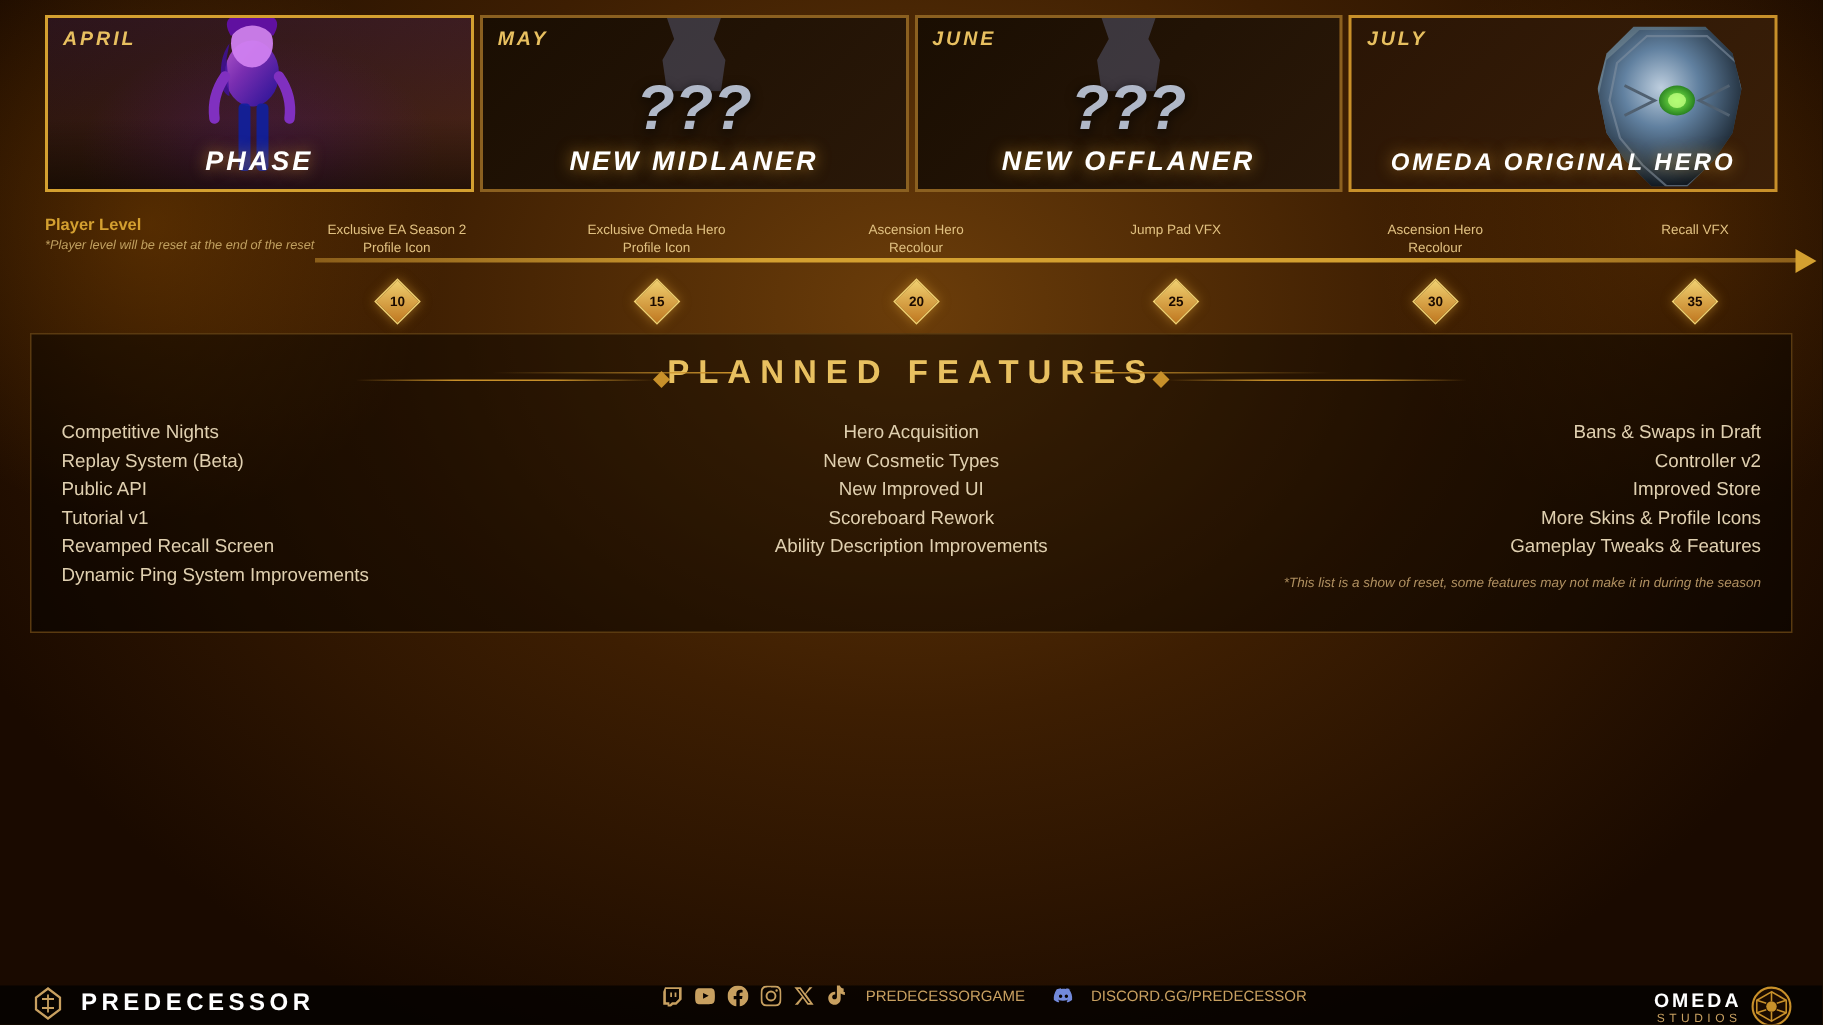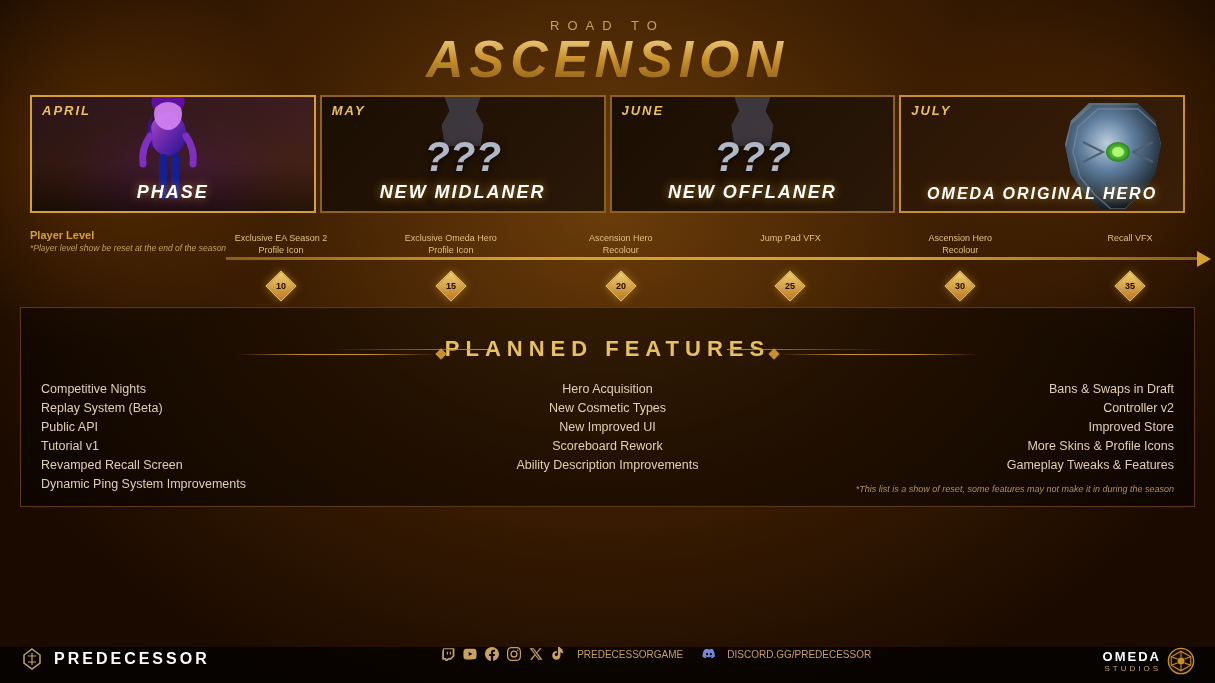--- a/index.html
+++ b/index.html
@@ -402,21 +402,20 @@
       letter-spacing: 3px;
       text-transform: uppercase;
     }
 
     
     .title-deco {
       display: flex;
       align-items: center;
       justify-content: center;
       margin-bottom: 10px;
-      margin-top: 16px;
     }
 
     .deco-line {
       flex: 1;
       height: 1px;
       background: linear-gradient(90deg, transparent, #c8902a, #c8902a, transparent);
       max-width: 200px;
     }
 
     .deco-diamond {
@@ -454,24 +453,20 @@
   </style>
 </head>
 <body>
 
 <div class="bg-main"></div>
 <div class="bg-glow-left"></div>
 <div class="bg-glow-right"></div>
 
 <div class="content">
 
-  <div class="title-section">
-    <div class="road-to">ROAD TO</div>
-    <div class="ascension-title">ASCENSION</div>
-  </div>
 
   <div class="hero-cards">
 
     <div class="hero-card april">
       <div class="phase-art"></div>
       <div class="phase-silhouette">
 
         <svg width="120" height="115" viewBox="0 0 120 115">
           <defs>
             <linearGradient id="phaseGrad" x1="0%" y1="0%" x2="100%" y2="100%">
@@ -543,21 +538,21 @@
         </svg>
       </div>
       <div class="hero-card-name large">OMEDA ORIGINAL HERO</div>
     </div>
 
   </div>
 
   <div class="timeline-section">
     <div class="player-level-label">
       <div class="player-level-title">Player Level</div>
-      <div class="player-level-note">*Player level show be reset at the end of the season</div>
+      <div class="player-level-note">*Player level will be reset at the end of the reset</div>
     </div>
 
     <div class="timeline-track">
       <div class="timeline-line"></div>
       <div class="timeline-arrow"></div>
       <div class="timeline-items">
 
         <div class="timeline-item">
           <div class="timeline-label">Exclusive EA Season 2 Profile Icon</div>
           <div class="timeline-diamond">

